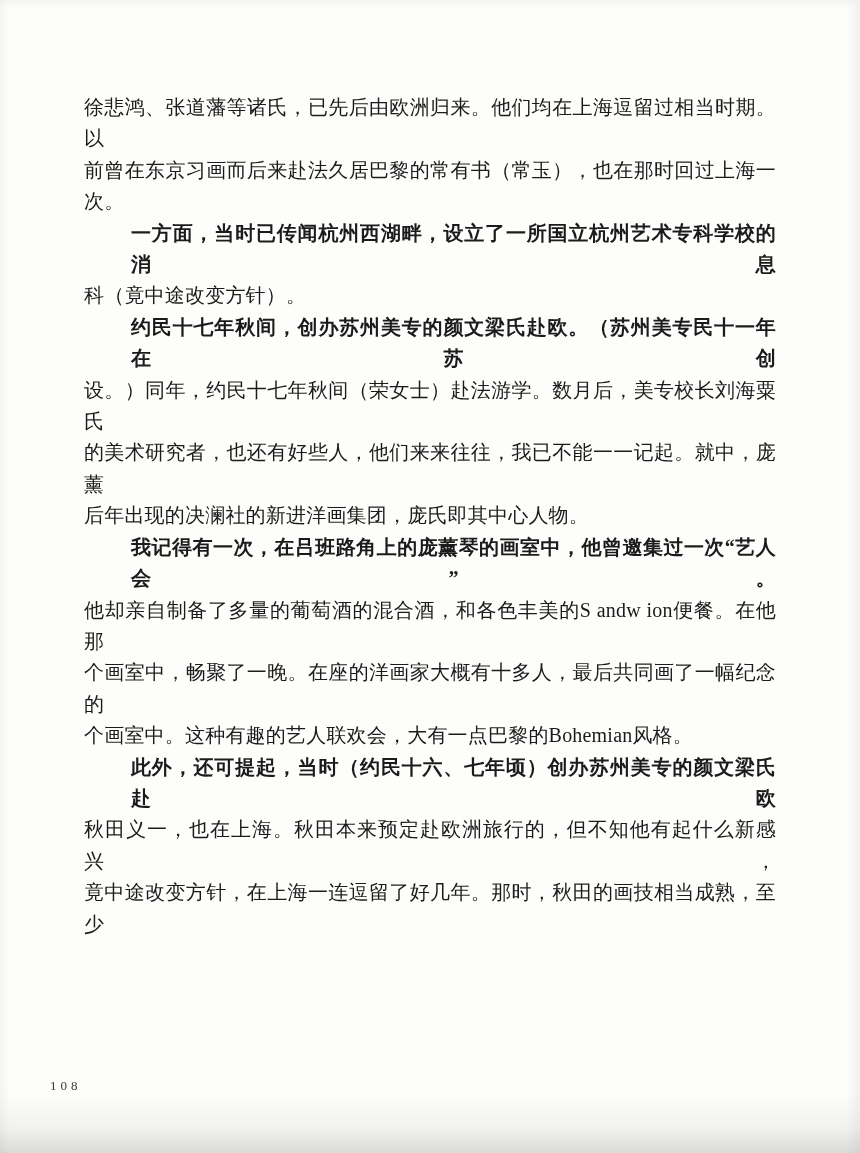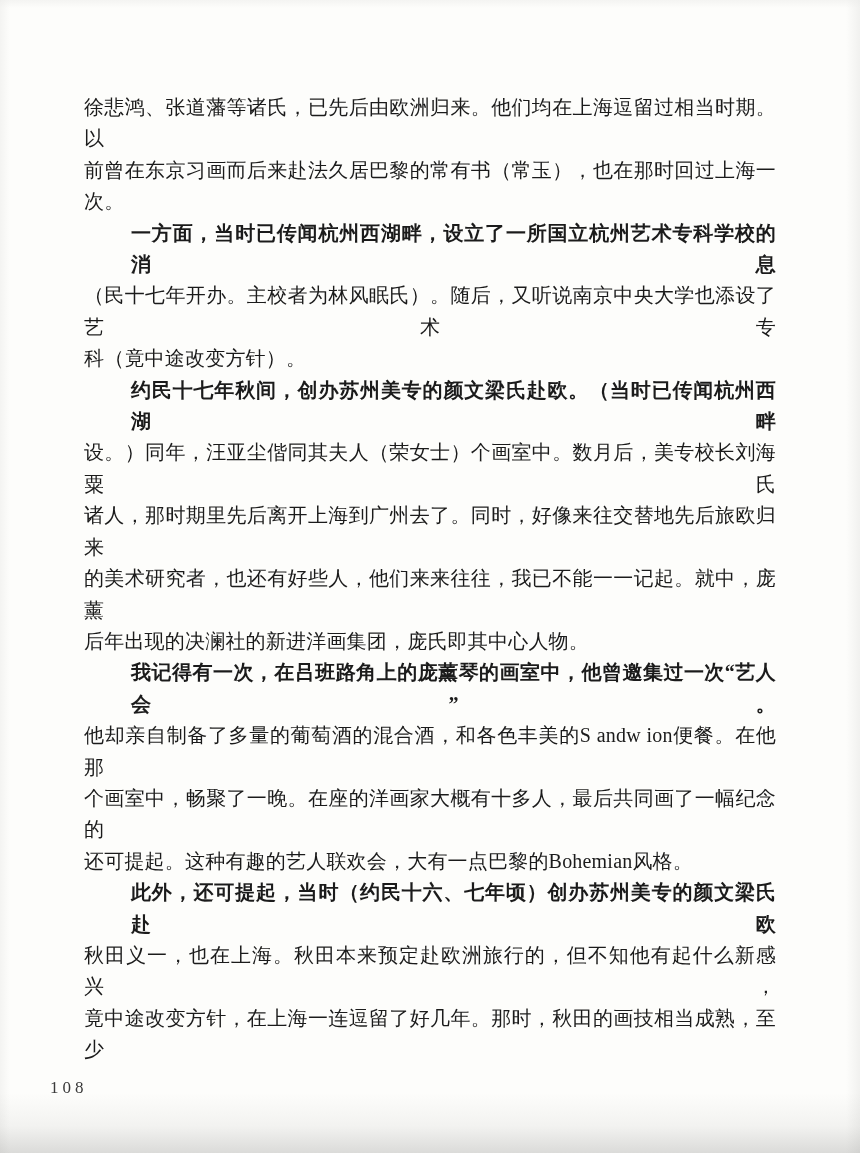--- a/index.html
+++ b/index.html
@@ -52,43 +52,41 @@
     text-align-last: left;
   }
   .line.indent {
     padding-left: 47px;
     font-weight: bold;
   }
   .page-number {
     position: absolute;
     left: 50px;
     top: 1078px;
-    font-size: 17px;
+    font-size: 13px;
     letter-spacing: 4px;
     color: #3a3a3a;
   }
 </style>
 </head>
 <body>
 
 <div class="page">
   <div class="text-block" id="text-block">
       <div class="line">徐悲鸿、张道藩等诸氏，已先后由欧洲归来。他们均在上海逗留过相当时期。以</div>
       <div class="line para-end">前曾在东京习画而后来赴法久居巴黎的常有书（常玉），也在那时回过上海一次。</div>
       <div class="line indent">一方面，当时已传闻杭州西湖畔，设立了一所国立杭州艺术专科学校的消息</div>
-      <div class="line">（民十七年开办。主校者为林风眠氏）。随后，又听说南京中央大学也添设了艺术专</div>
       <div class="line para-end">科（竟中途改变方针）。</div>
-      <div class="line indent">约民十七年秋间，创办苏州美专的颜文梁氏赴欧。（当时已传闻杭州西湖畔</div>
-      <div class="line">设。）同年，汪亚尘偕同其夫人（荣女士）个画室中。数月后，美专校长刘海粟氏</div>
-      <div class="line">诸人，那时期里先后离开上海到广州去了。同时，好像来往交替地先后旅欧归来</div>
+      <div class="line indent">约民十七年秋间，创办苏州美专的颜文梁氏赴欧。（苏州美专民十一年在苏创</div>
+      <div class="line">设。）同年，约民十七年秋间（荣女士）赴法游学。数月后，美专校长刘海粟氏</div>
       <div class="line">的美术研究者，也还有好些人，他们来来往往，我已不能一一记起。就中，庞薰</div>
       <div class="line para-end">后年出现的决澜社的新进洋画集团，庞氏即其中心人物。</div>
       <div class="line indent">我记得有一次，在吕班路角上的庞薰琴的画室中，他曾邀集过一次“艺人会”。</div>
       <div class="line">他却亲自制备了多量的葡萄酒的混合酒，和各色丰美的S andw ion便餐。在他那</div>
       <div class="line">个画室中，畅聚了一晚。在座的洋画家大概有十多人，最后共同画了一幅纪念的</div>
-      <div class="line para-end">还可提起。这种有趣的艺人联欢会，大有一点巴黎的Bohemian风格。</div>
+      <div class="line para-end">个画室中。这种有趣的艺人联欢会，大有一点巴黎的Bohemian风格。</div>
       <div class="line indent">此外，还可提起，当时（约民十六、七年顷）创办苏州美专的颜文梁氏赴欧</div>
       <div class="line">秋田义一，也在上海。秋田本来预定赴欧洲旅行的，但不知他有起什么新感兴，</div>
       <div class="line">竟中途改变方针，在上海一连逗留了好几年。那时，秋田的画技相当成熟，至少</div>
     </div>
   <div class="page-number">108</div>
   <div class="bottom-shade"></div>
 </div>
 
 </body></html>

